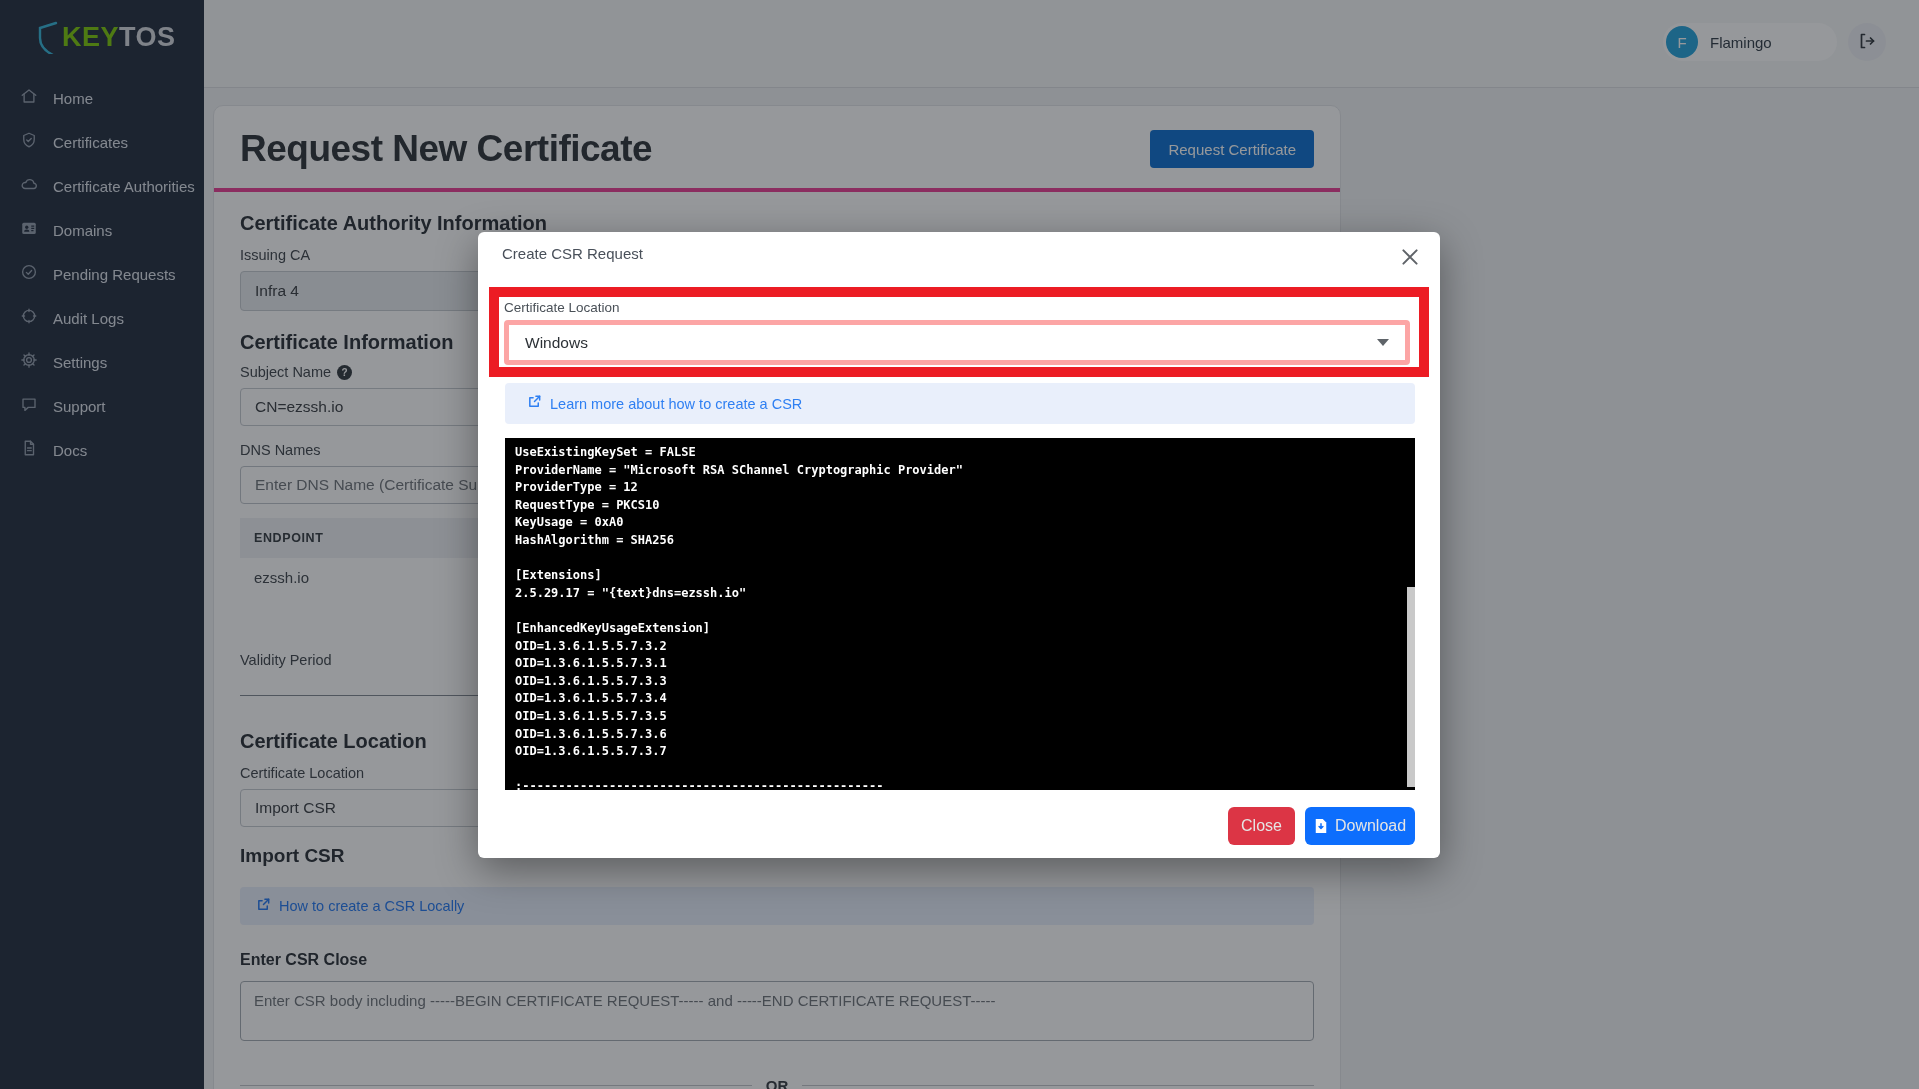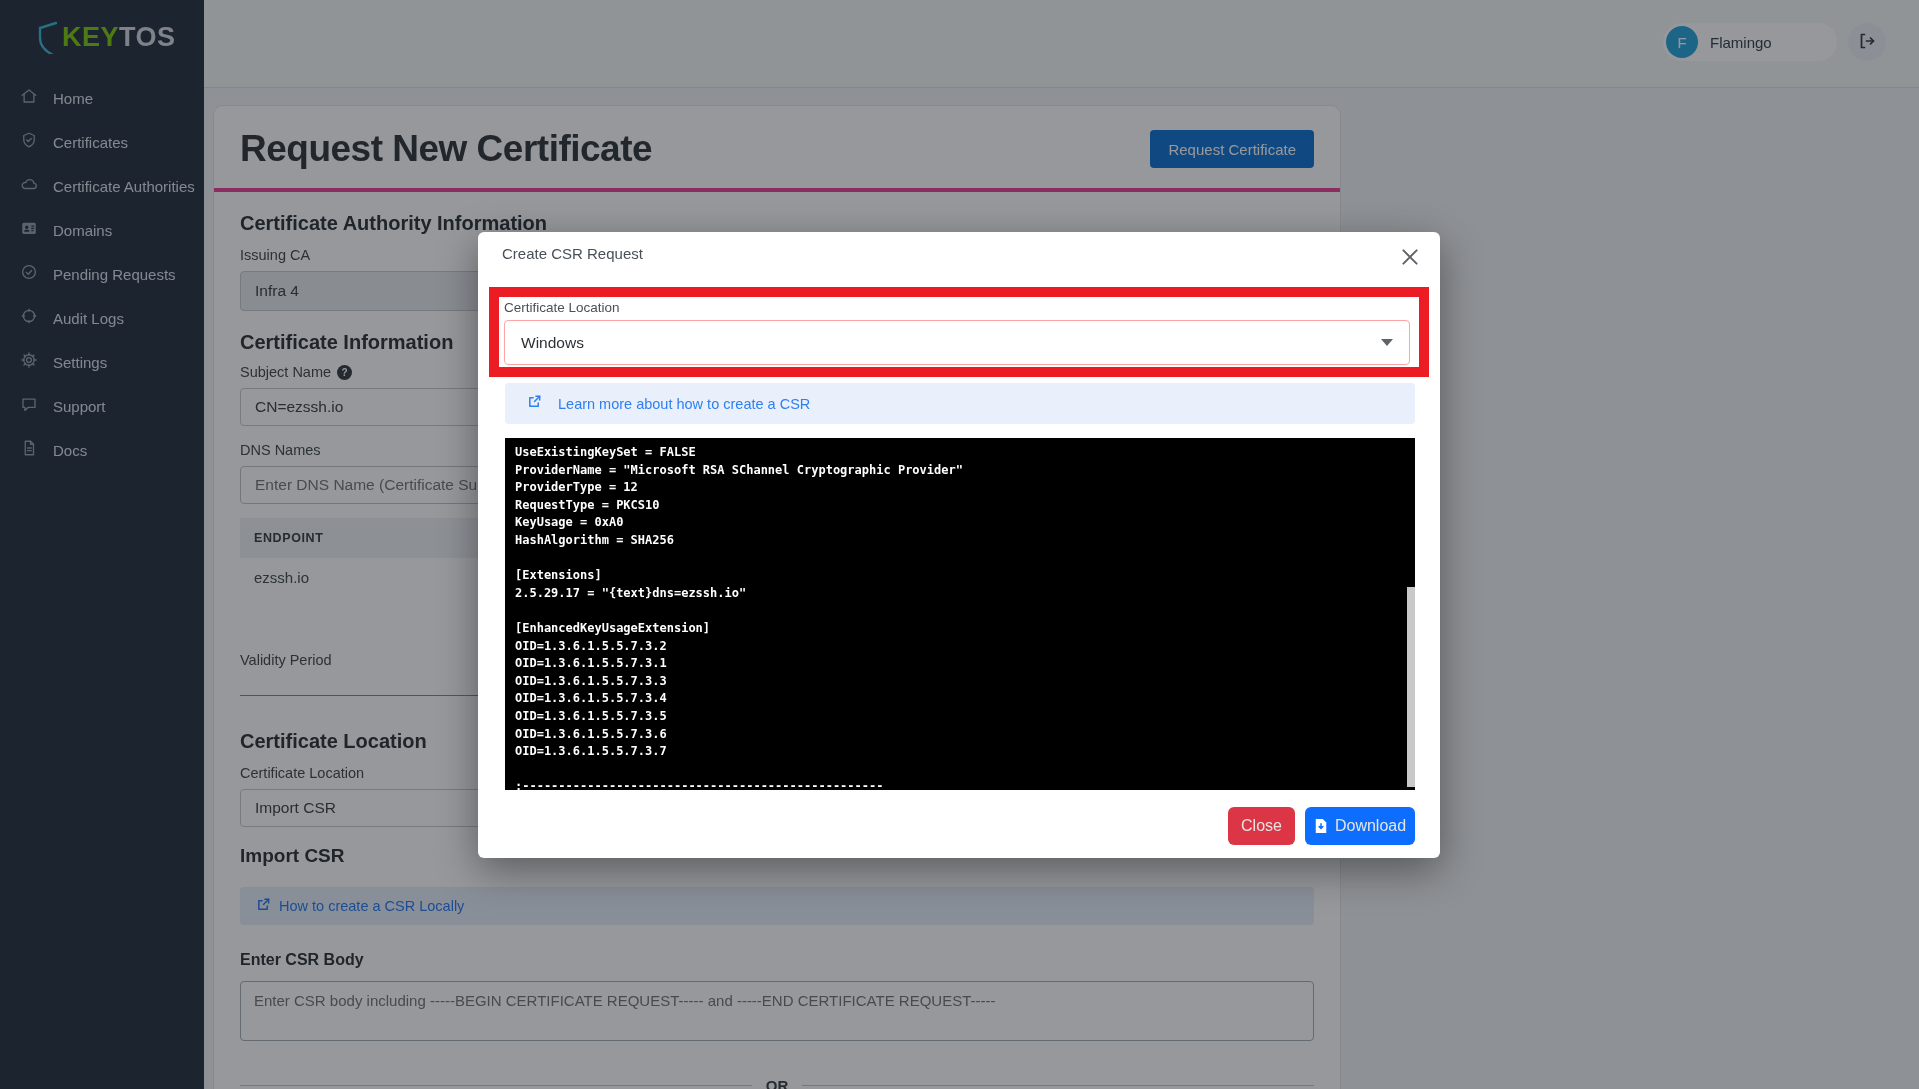--- a/index.html
+++ b/index.html
@@ -50,23 +50,23 @@
   .or-text { font-size:15px; font-weight:bold; color:#41464c; }
   .upload-label { font-size:17px; font-weight:bold; color:#343a40; }
 
   
   .backdrop { position:absolute; inset:0; background:rgba(5,10,16,0.42); z-index:40; }
   .modal { position:absolute; left:478px; top:232px; width:962px; height:626px; background:#ffffff; border-radius:6px; z-index:50; box-shadow:0 12px 40px rgba(0,0,0,.4); }
   .modal-title { position:absolute; left:24px; top:13px; font-size:15px; color:#49505a; }
   .modal-close { position:absolute; left:1396px; top:244px; width:28px; height:28px; z-index:51; background:none; border:none; cursor:pointer; display:flex; align-items:center; justify-content:center; }
   .highlight-box { position:absolute; left:11px; top:55px; width:940px; height:90px; border:10px solid #ec1c24; background:#fff; padding:3px 9px 0 5px; }
   .hl-label { font-size:13.5px; color:#495057; }
-  .select-box { margin-top:5px; height:45px; border:1px solid #fca5a5; border-radius:4px; display:flex; align-items:center; padding:0 16px; font-size:15.5px; color:#2c3136; cursor:pointer; background:#fff; }
+  .select-box { margin-top:5px; height:45px; border:5px solid #fca5a5; border-radius:4px; display:flex; align-items:center; padding:0 16px; font-size:15.5px; color:#2c3136; cursor:pointer; background:#fff; }
   .caret { margin-left:auto; width:0; height:0; border-left:6px solid transparent; border-right:6px solid transparent; border-top:7px solid #5f6469; }
-  .modal-strip { position:absolute; left:27px; top:151px; width:910px; height:41px; background:#e9effb; border-radius:4px; display:flex; align-items:center; gap:16px; padding-left:22px; }
+  .modal-strip { position:absolute; left:27px; top:151px; width:910px; height:41px; background:#e9effb; border-radius:4px; display:flex; align-items:center; gap:8px; padding-left:22px; }
   .code-block { position:absolute; left:27px; top:206px; width:910px; height:352px; background:#000; overflow:hidden; padding:6px 10px; }
   .code-line { font-family:"DejaVu Sans Mono", monospace; font-size:12px; font-weight:bold; color:#fff; line-height:17.6px; min-height:17.6px; white-space:pre; }
   .code-scroll-thumb { position:absolute; left:929px; top:355px; width:8px; height:200px; background:#c9c9c9; cursor:pointer; }
   .modal-footer-btn { position:absolute; top:575px; height:38px; border:none; border-radius:6px; color:#e5e5e5; font-size:16px; cursor:pointer; font-family:inherit; display:flex; align-items:center; justify-content:center; gap:7px; }
   .btn-close-red { left:750px; width:67px; background:#dc3545; }
   .btn-download { left:827px; width:110px; background:#0d6efd; }
 </style>
 </head>
 <body>
 
@@ -198,21 +198,21 @@
         <div class="h3 mt18">Import CSR</div>
         <div class="info-strip mt20">
           <span><svg viewBox="0 0 16 16" width="15" height="15" fill="none" stroke="#2e7ff2" stroke-width="1.6" stroke-linecap="round" stroke-linejoin="round">
                 <path d="M6.5 4 H3 v9 h9 V9.5"></path>
                 <path d="M9.5 2.5 h4 v4"></path>
                 <path d="M13.5 2.5 L8 8"></path>
               </svg></span>
           <span class="link-text">How to create a CSR Locally</span>
         </div>
 
-        <div class="upload-label mt26" style="font-size:16px;">Enter CSR Body</div>
+        <div class="upload-label mt26" style="font-size:16px;">Enter CSR Close</div>
         <textarea class="csr-body mt12" placeholder="Enter CSR body including -----BEGIN CERTIFICATE REQUEST----- and -----END CERTIFICATE REQUEST-----" style=""></textarea>
 
         <div class="or-divider mt32">
           <span class="or-line"></span>
           <span class="or-text">OR</span>
           <span class="or-line"></span>
         </div>
 
         
       </div>

